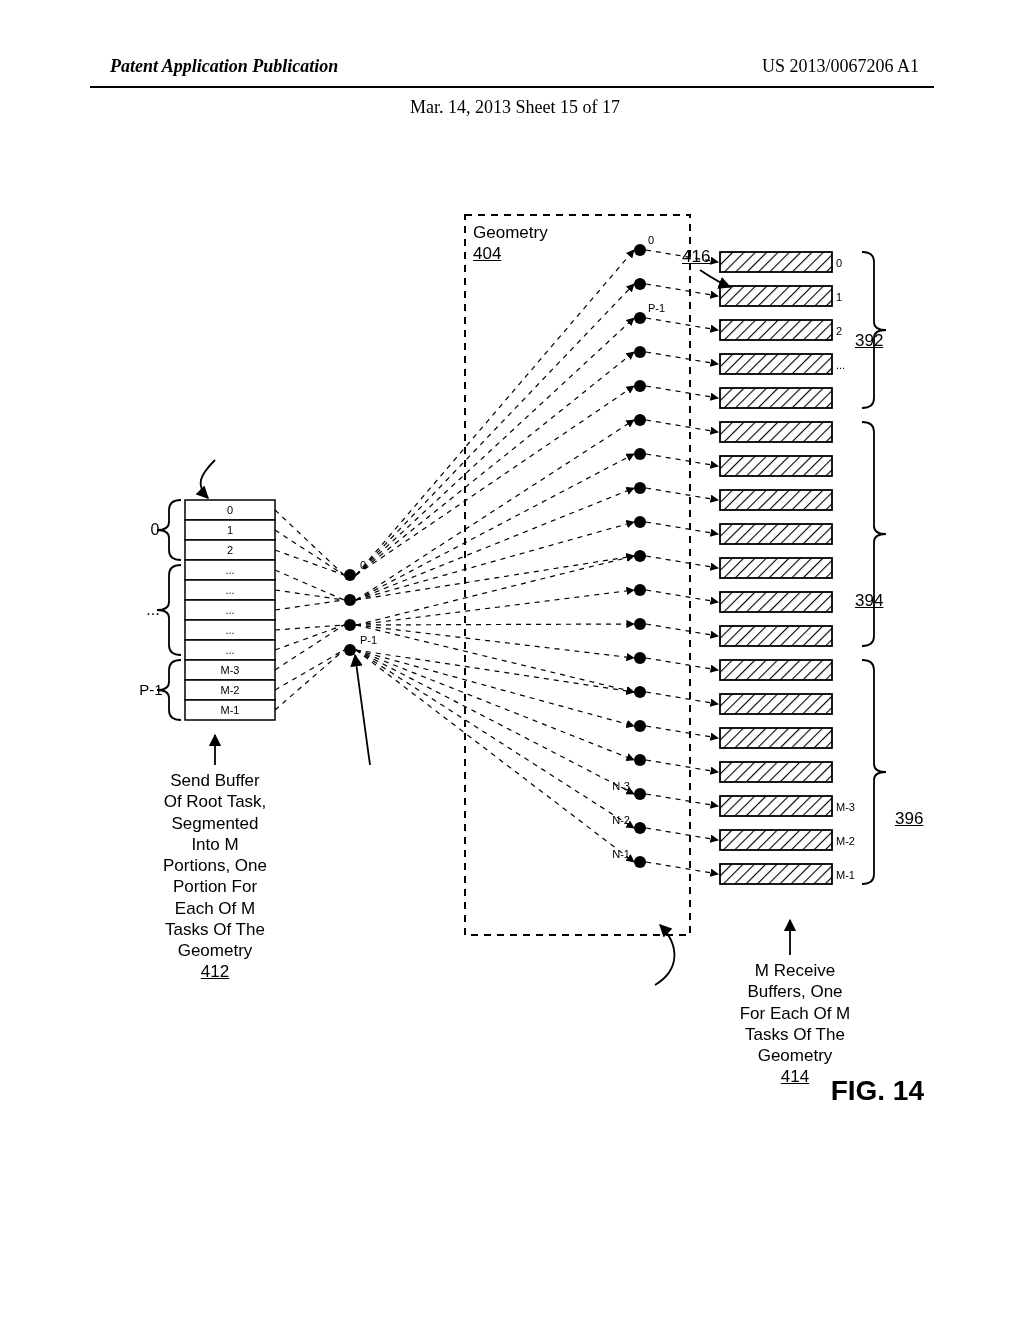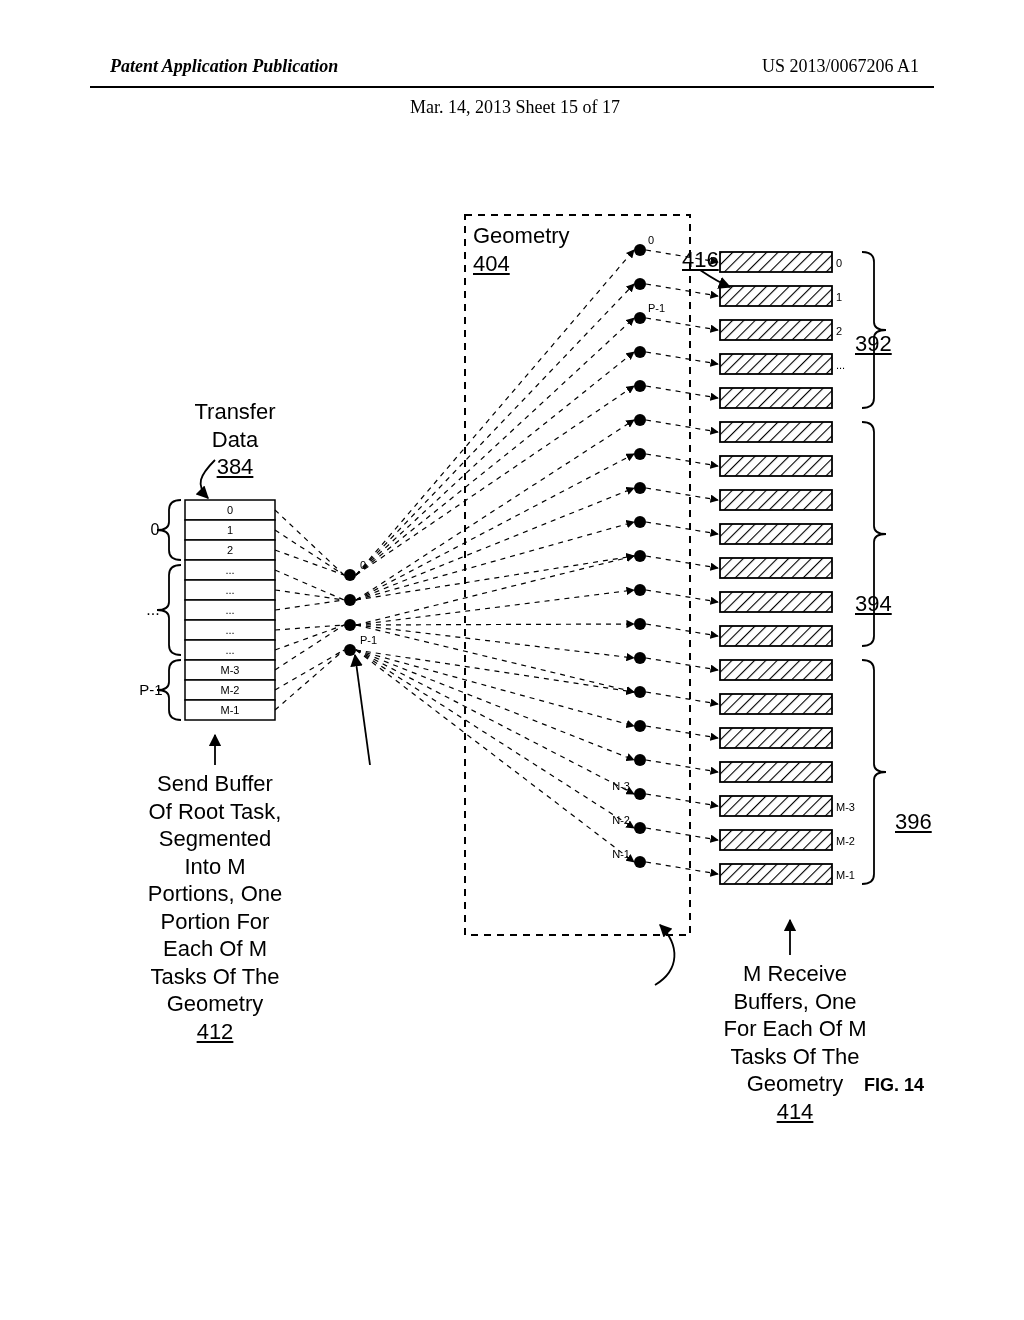--- a/index.html
+++ b/index.html
@@ -29,62 +29,57 @@
   .header-rule {
     position: absolute;
     top: 86px;
     left: 90px;
     width: 844px;
     border-top: 2.5px solid #000;
   }
 
   .fig-label {
     position: absolute;
-    font-size: 18px;
+    font-size: 28px;
     font-weight: 700;
     right: 100px;
     top: 1075px;
     font-family: Arial, Helvetica, sans-serif;
   }
 
   .svg-wrap {
     position: absolute;
     left: 0;
     top: 0;
     width: 1024px;
     height: 1320px;
   }
 
   .textblock {
     position: absolute;
     font-family: Arial, Helvetica, sans-serif;
     text-align: center;
-    font-size: 22px;
+    font-size: 17px;
     line-height: 1.25;
   }
   .textblock .ref { text-decoration: underline; }
 
 </style>
 </head>
 <body>
 
 <div class="page">
 
   <div class="header">
     <span class="left">Patent Application Publication</span>
     <span class="center">Mar. 14, 2013   Sheet 15 of 17</span>
     <span class="right">US 2013/0067206 A1</span>
   </div>
   <div class="header-rule"></div>
 
-  <div class="textblock" style="left:185px; top:398px; width:100px">
-    <span style="white-space:pre-line; display:block">Transfer
-Data</span>
-    <span class="ref">384</span>
-  </div>
 
   <div class="textblock" style="left:145px; top:770px; width:140px">
     <span style="white-space:pre-line; display:block">Send Buffer
 Of Root Task,
 Segmented
 Into M
 Portions, One
 Portion For
 Each Of M
 Tasks Of The

